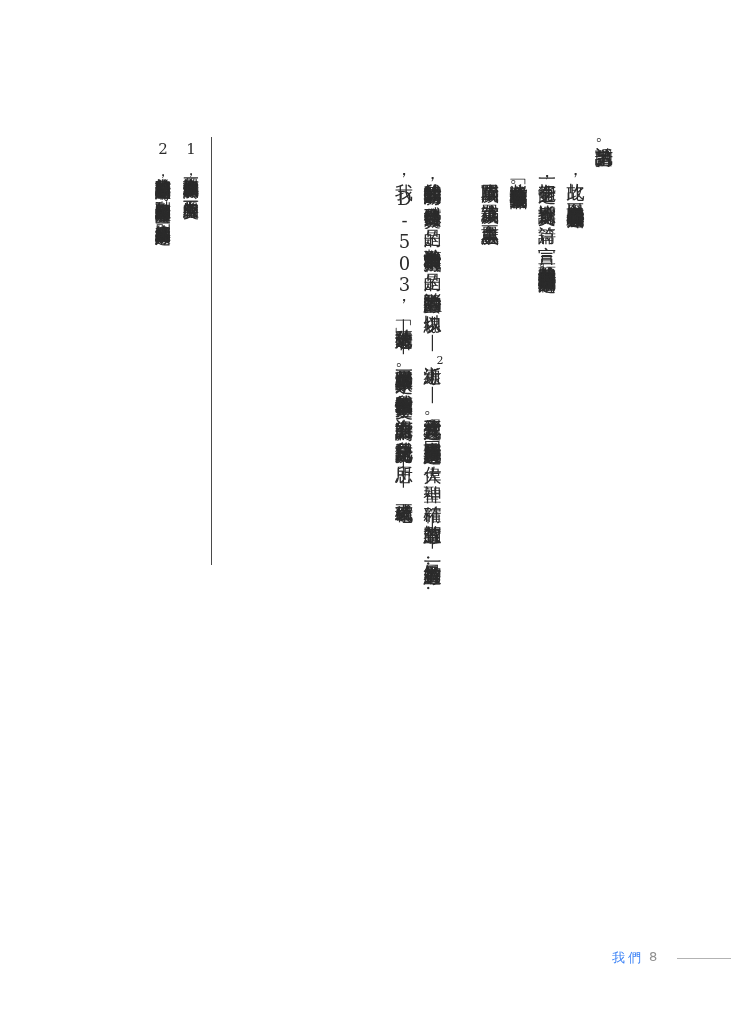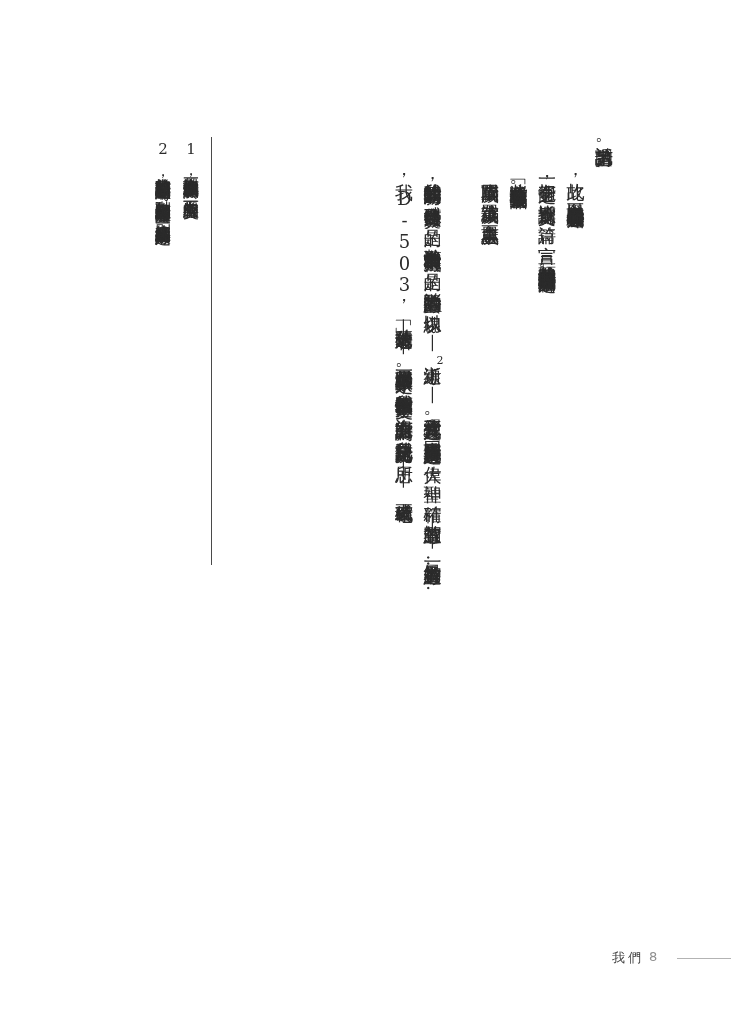--- a/index.html
+++ b/index.html
@@ -69,21 +69,21 @@
   }
   .fn-num { font-size: 15px; text-orientation: upright; }
   .fn-text { padding-top: 7px; }
 
   
   .footer-title {
     position: absolute;
     left: 612px;
     top: 949px;
     font-size: 13px;
-    color: #404040;
+    color: #3b82f6;
     letter-spacing: 3px;
     font-family: "DejaVu Sans", "Liberation Sans", sans-serif;
   }
   .footer-page-num {
     position: absolute;
     left: 649px;
     top: 949px;
     font-size: 13px;
     color: #8f8f8f;
     font-family: "DejaVu Sans", "Liberation Sans", sans-serif;

